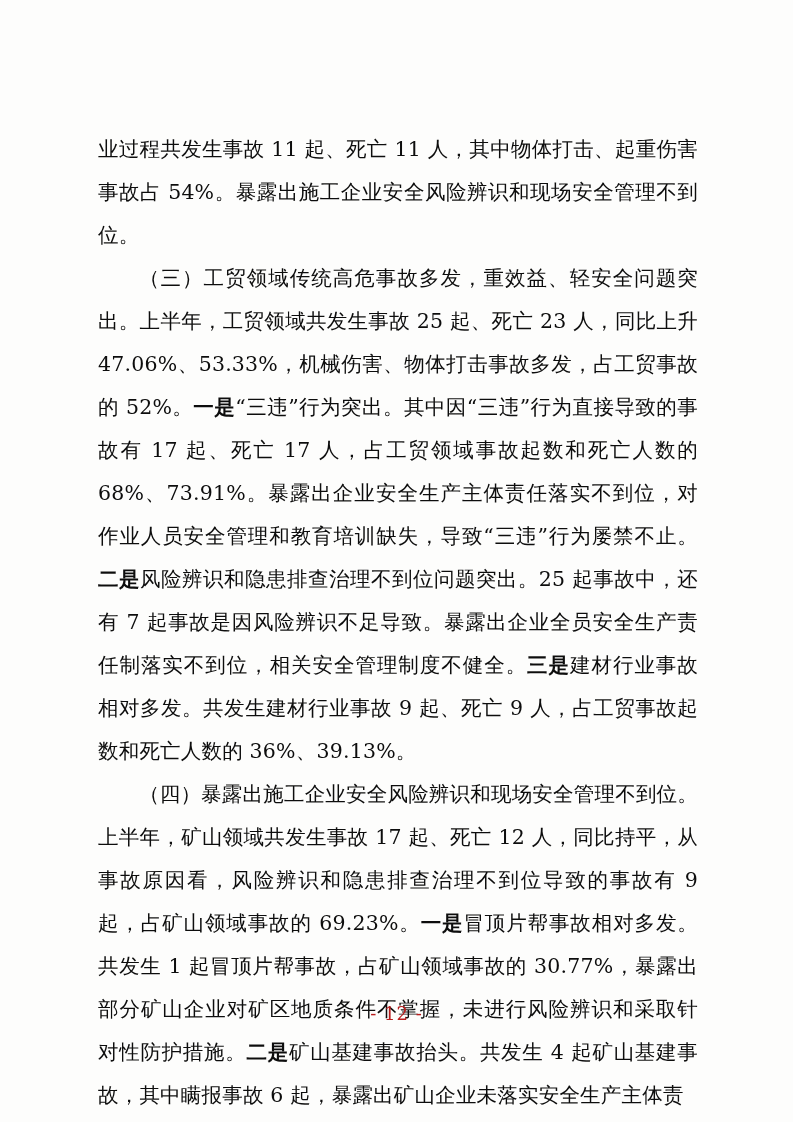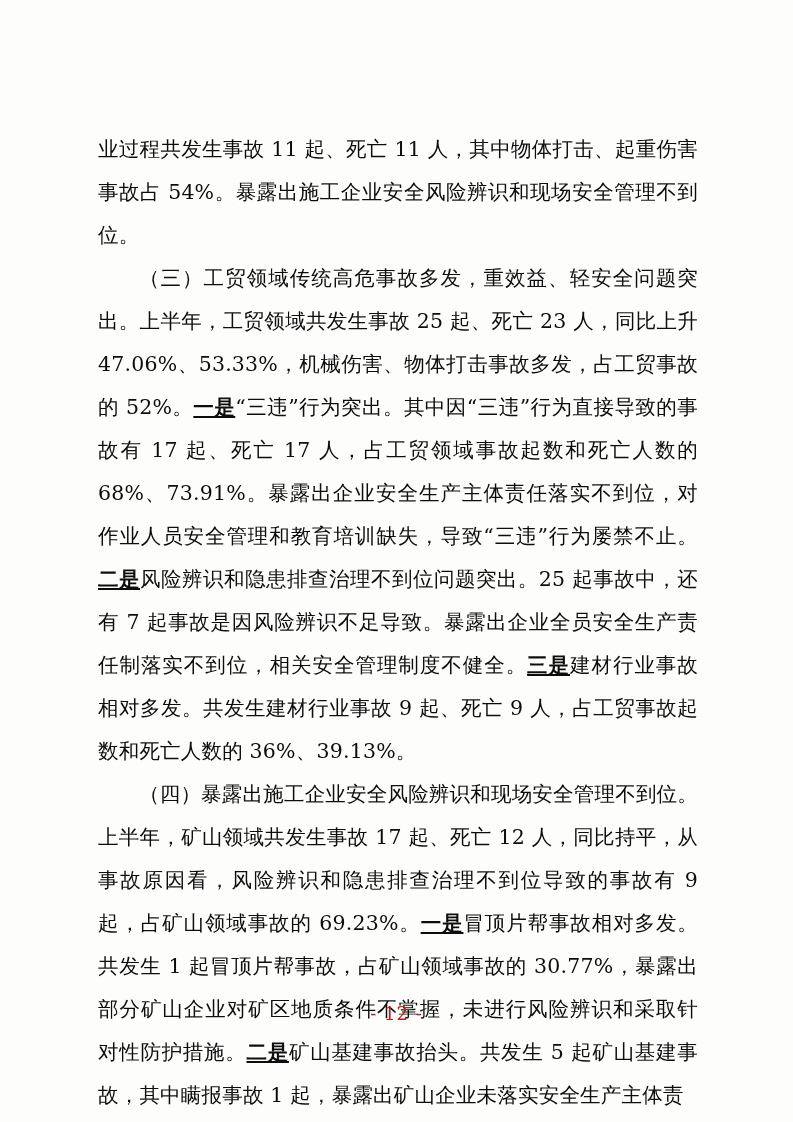--- a/index.html
+++ b/index.html
@@ -36,37 +36,36 @@
     text-align: justify;
     text-justify: inter-ideograph;
     letter-spacing: 0.2px;
     font-weight: 500;
   }
   p.indent {
     text-indent: 41px;
   }
   .bold {
     font-weight: 800;
-    text-decoration: underline;
   }
   .footer {
     position: absolute;
     top: 1003px;
     left: 0;
     width: 793px;
     text-align: center;
     font-size: 18px;
     font-family: "DejaVu Serif", "Liberation Serif", serif;
     color: #b91c1c;
     letter-spacing: 1px;
   }
 </style>
 </head>
 <body>
 
 <div class="page">
   <div class="content" id="body-container">
       <p class="para"><span>业过程共发生事故 11 起、死亡 11 人，其中物体打击、起重伤害事故占 54%。暴露出施工企业安全风险辨识和现场安全管理不到位。</span></p>
       <p class="para indent"><span>（三）工贸领域传统高危事故多发，重效益、轻安全问题突出。</span><span>上半年，工贸领域共发生事故 25 起、死亡 23 人，同比上升 47.06%、53.33%，机械伤害、物体打击事故多发，占工贸事故的 52%。</span><span class="bold">一是</span><span>“三违”行为突出。其中因“三违”行为直接导致的事故有 17 起、死亡 17 人，占工贸领域事故起数和死亡人数的 68%、73.91%。暴露出企业安全生产主体责任落实不到位，对作业人员安全管理和教育培训缺失，导致“三违”行为屡禁不止。</span><span class="bold">二是</span><span>风险辨识和隐患排查治理不到位问题突出。25 起事故中，还有 7 起事故是因风险辨识不足导致。暴露出企业全员安全生产责任制落实不到位，相关安全管理制度不健全。</span><span class="bold">三是</span><span>建材行业事故相对多发。共发生建材行业事故 9 起、死亡 9 人，占工贸事故起数和死亡人数的 36%、39.13%。</span></p>
-      <p class="para indent"><span>（四）暴露出施工企业安全风险辨识和现场安全管理不到位。</span><span>上半年，矿山领域共发生事故 17 起、死亡 12 人，同比持平，从事故原因看，风险辨识和隐患排查治理不到位导致的事故有 9 起，占矿山领域事故的 69.23%。</span><span class="bold">一是</span><span>冒顶片帮事故相对多发。共发生 1 起冒顶片帮事故，占矿山领域事故的 30.77%，暴露出部分矿山企业对矿区地质条件不掌握，未进行风险辨识和采取针对性防护措施。</span><span class="bold">二是</span><span>矿山基建事故抬头。共发生 5 起矿山基建事故，其中瞒报事故 1 起，暴露出矿山企业未落实安全生产主体责</span></p>
+      <p class="para indent"><span>（四）暴露出施工企业安全风险辨识和现场安全管理不到位。</span><span>上半年，矿山领域共发生事故 17 起、死亡 12 人，同比持平，从事故原因看，风险辨识和隐患排查治理不到位导致的事故有 9 起，占矿山领域事故的 69.23%。</span><span class="bold">一是</span><span>冒顶片帮事故相对多发。共发生 1 起冒顶片帮事故，占矿山领域事故的 30.77%，暴露出部分矿山企业对矿区地质条件不掌握，未进行风险辨识和采取针对性防护措施。</span><span class="bold">二是</span><span>矿山基建事故抬头。共发生 4 起矿山基建事故，其中瞒报事故 6 起，暴露出矿山企业未落实安全生产主体责</span></p>
     </div>
   <div class="footer">- 12 -</div>
 </div>
 
 </body></html>

